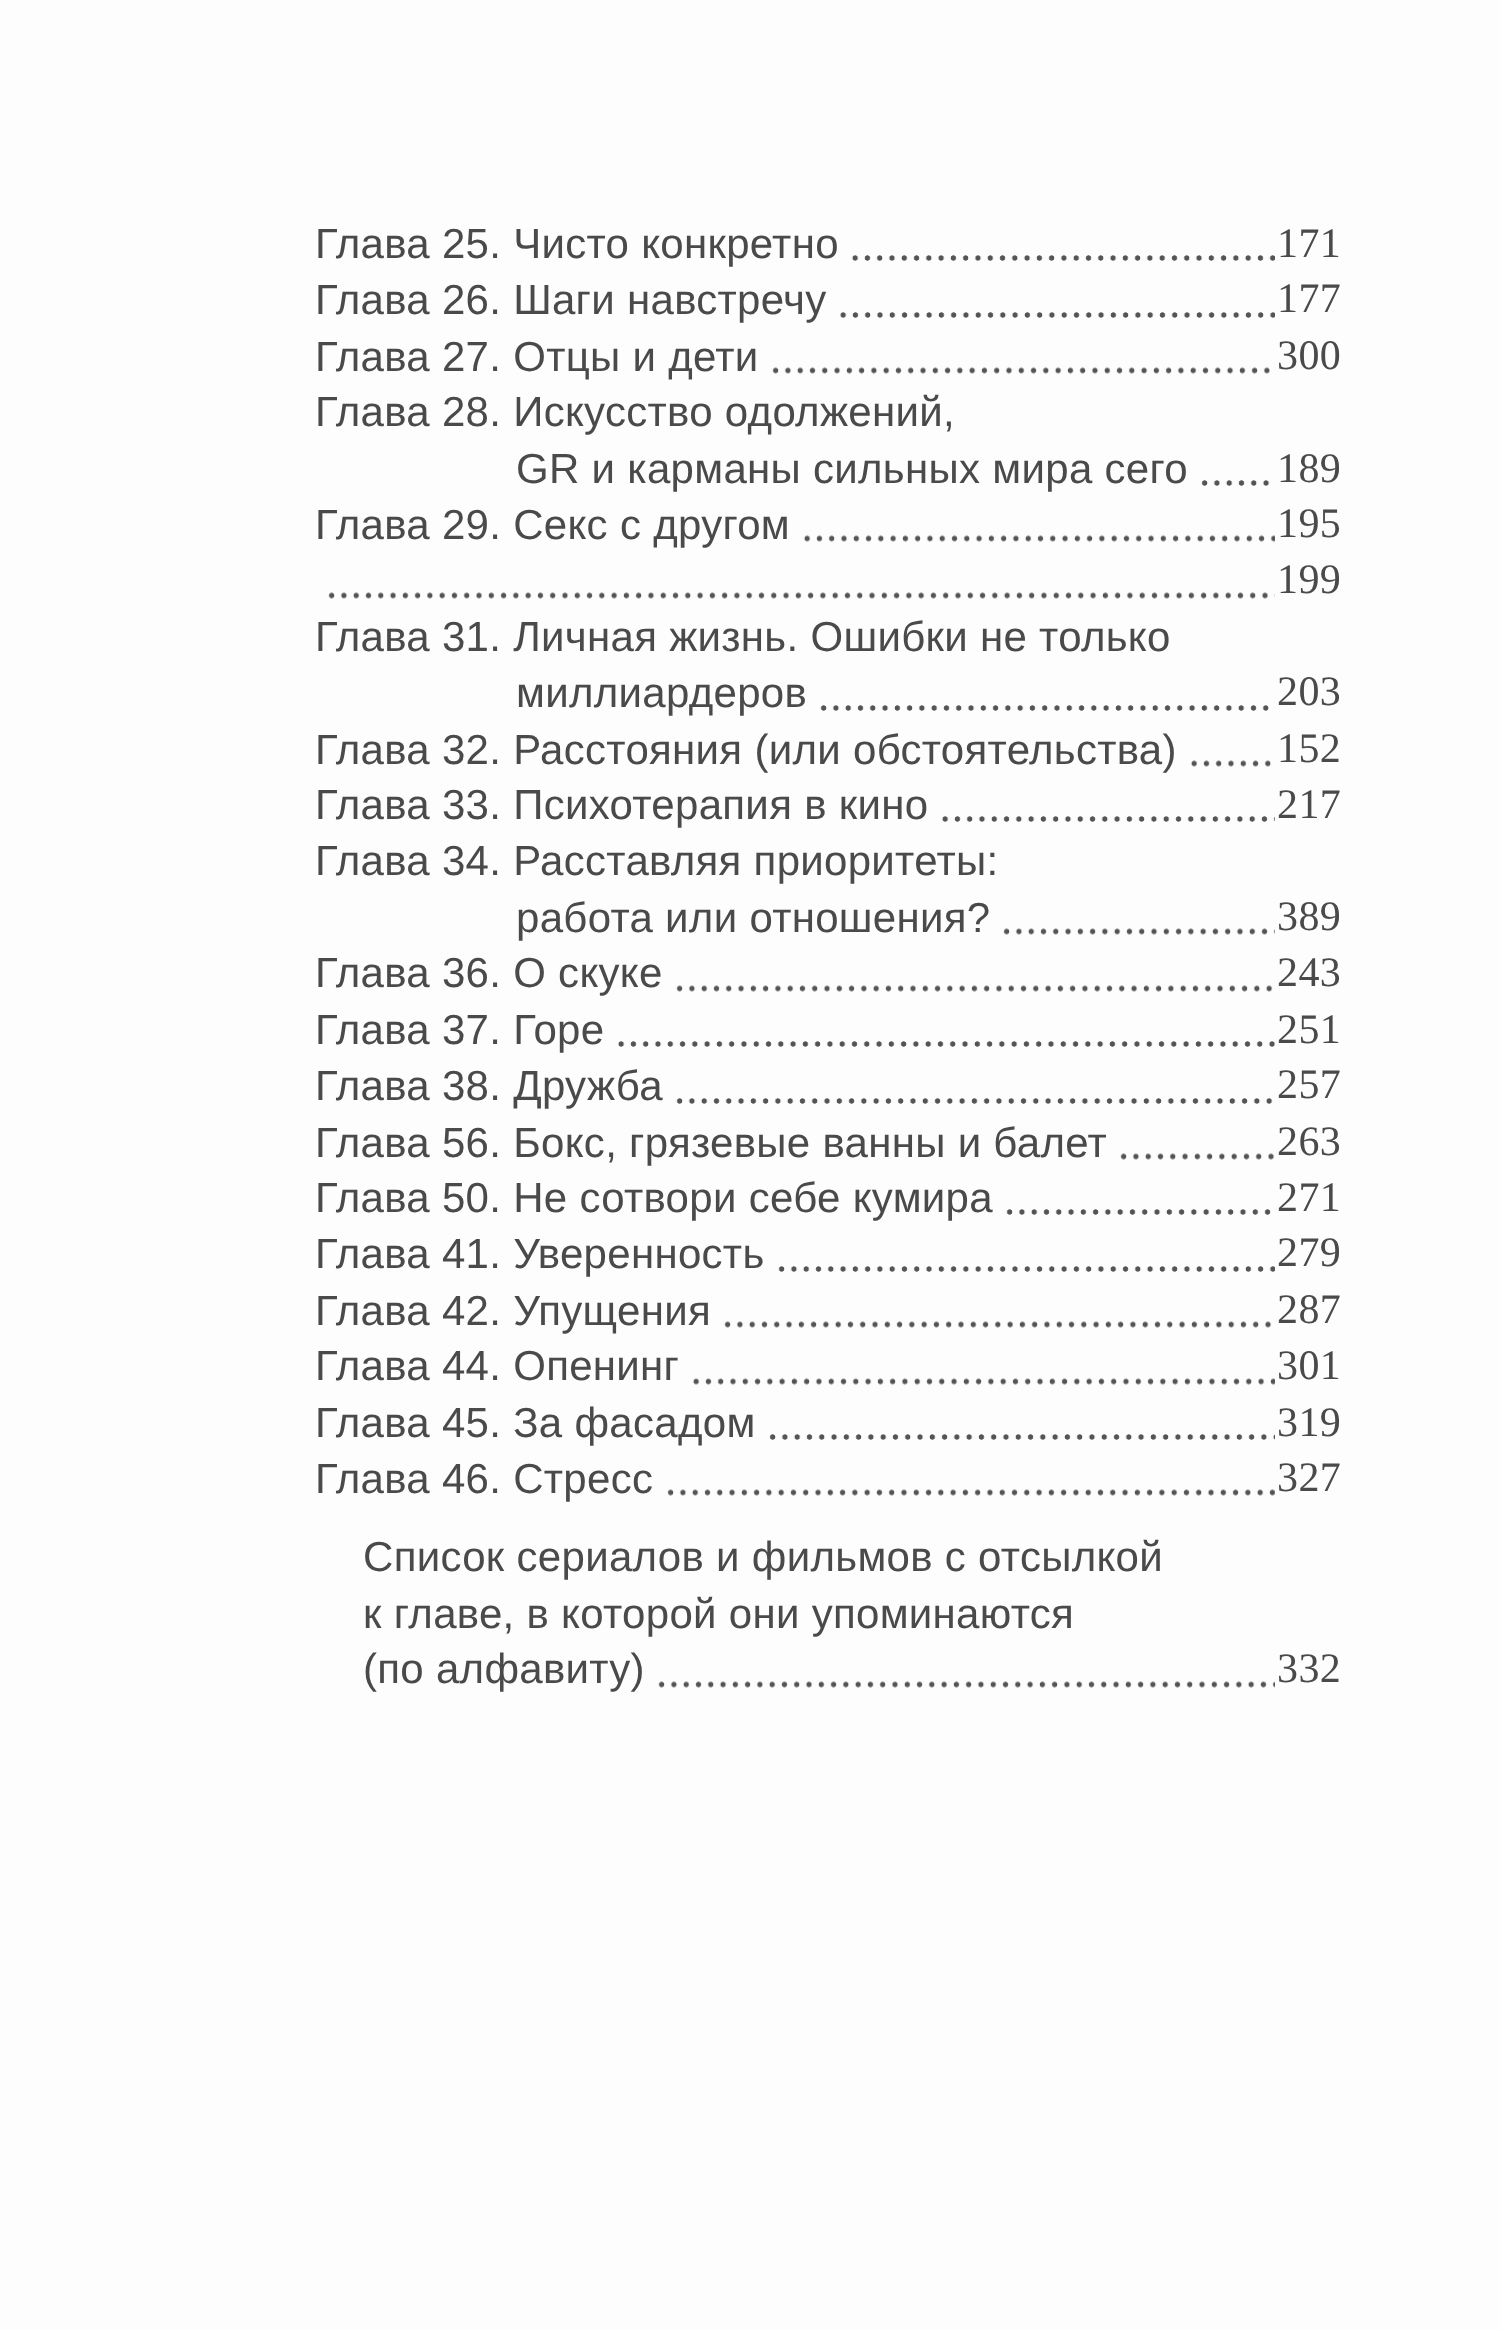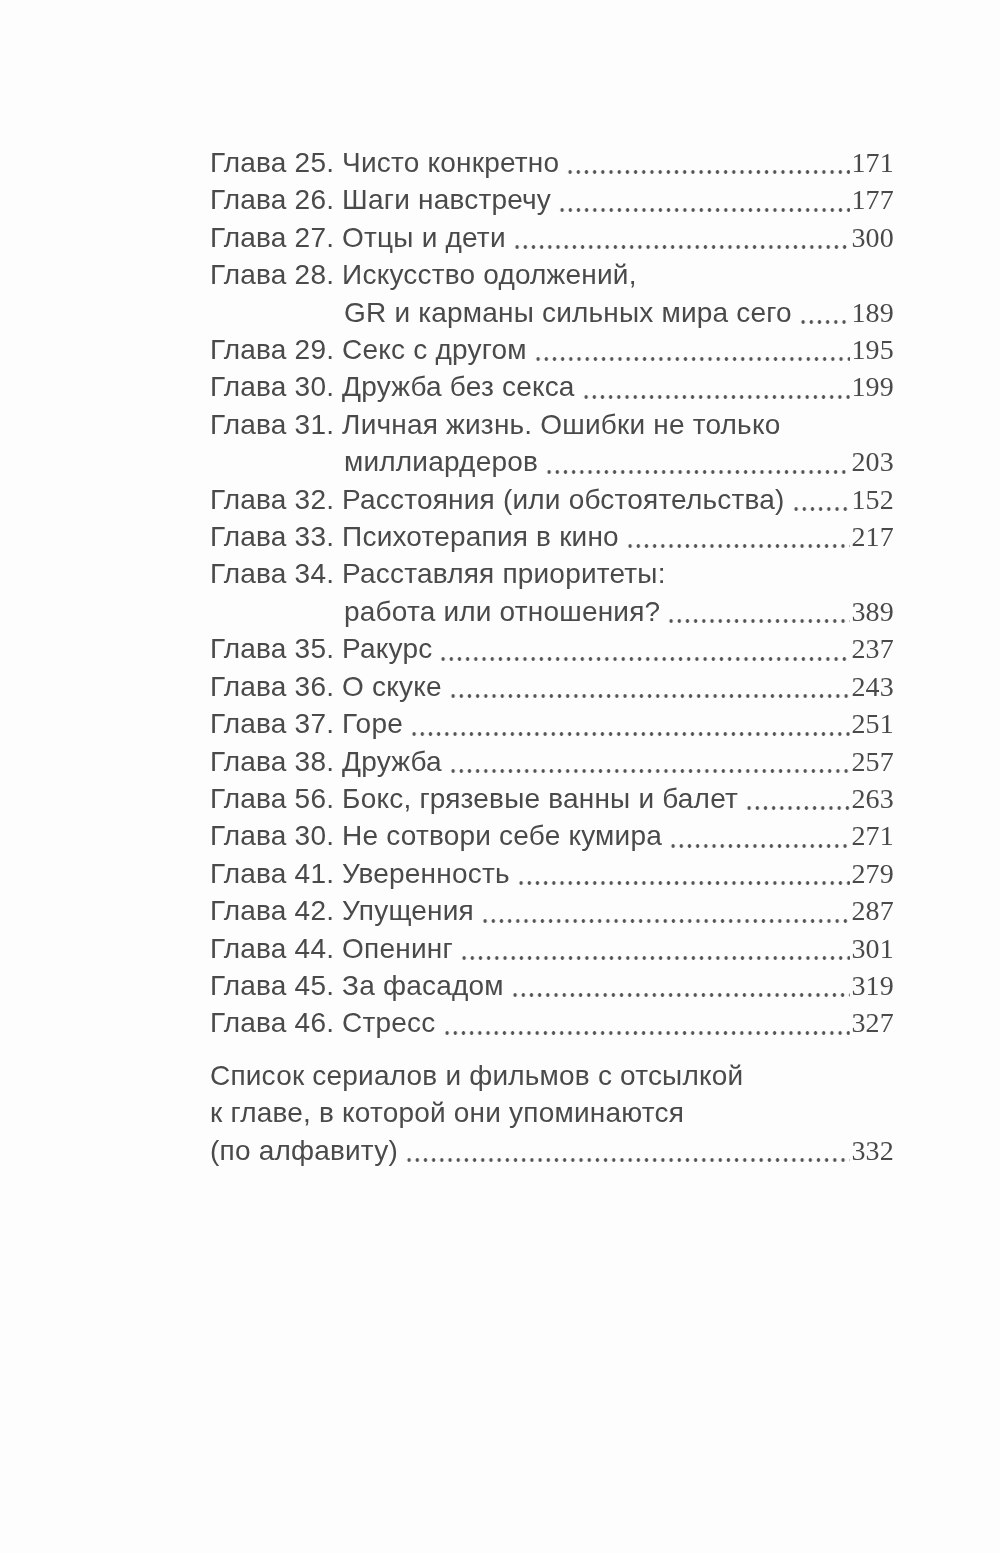--- a/index.html
+++ b/index.html
@@ -17,21 +17,21 @@
   .toc {
     position: absolute;
     left: 210px; top: 144px;
     width: 684px;
     font-size: 28px;
     line-height: 37.4px;
     letter-spacing: 0.2px;
     color: #4a4a4a;
   }
   .toc-entry { }
-  .toc-entry.gap-before { margin-top: 15px; }
+  .toc-entry.gap-before { margin-top: 15px; margin-left: 32px; }
   .toc-line {
     display: flex;
     align-items: flex-end;
   }
   .toc-text { white-space: pre; }
   .toc-line.cont .toc-text { padding-left: 134px; }
   .leader {
     flex: 1 1 auto;
     height: 8px;
     margin: 0 1px 5px 7px;
@@ -85,21 +85,20 @@
       <div class="toc-entry">
         <div class="toc-line">
     <span class="toc-text">Глава 29. Секс с другом</span>
 
   <span class="leader"></span>
   <span class="page-num">195</span>
 </div>
       </div>
       <div class="toc-entry">
         <div class="toc-line">
-    <span class="toc-text">Глава 30. Дружба без секса</span>
 
   <span class="leader"></span>
   <span class="page-num">199</span>
 </div>
       </div>
       <div class="toc-entry">
         <div class="toc-line">
     <span class="toc-text">Глава 31. Личная жизнь. Ошибки не только</span>
   </div>
         <div class="toc-line cont">
@@ -131,28 +130,20 @@
   </div>
         <div class="toc-line cont">
     <span class="toc-text">работа или отношения?</span>
 
   <span class="leader"></span>
   <span class="page-num">389</span>
 </div>
       </div>
       <div class="toc-entry">
         <div class="toc-line">
-    <span class="toc-text">Глава 35. Ракурс</span>
-
-  <span class="leader"></span>
-  <span class="page-num">237</span>
-</div>
-      </div>
-      <div class="toc-entry">
-        <div class="toc-line">
     <span class="toc-text">Глава 36. О скуке</span>
 
   <span class="leader"></span>
   <span class="page-num">243</span>
 </div>
       </div>
       <div class="toc-entry">
         <div class="toc-line">
     <span class="toc-text">Глава 37. Горе</span>
 
@@ -171,21 +162,21 @@
       <div class="toc-entry">
         <div class="toc-line">
     <span class="toc-text">Глава 56. Бокс, грязевые ванны и балет</span>
 
   <span class="leader"></span>
   <span class="page-num">263</span>
 </div>
       </div>
       <div class="toc-entry">
         <div class="toc-line">
-    <span class="toc-text">Глава 30. Не сотвори себе кумира</span>
+    <span class="toc-text">Глава 50. Не сотвори себе кумира</span>
 
   <span class="leader"></span>
   <span class="page-num">271</span>
 </div>
       </div>
       <div class="toc-entry">
         <div class="toc-line">
     <span class="toc-text">Глава 41. Уверенность</span>
 
   <span class="leader"></span>

